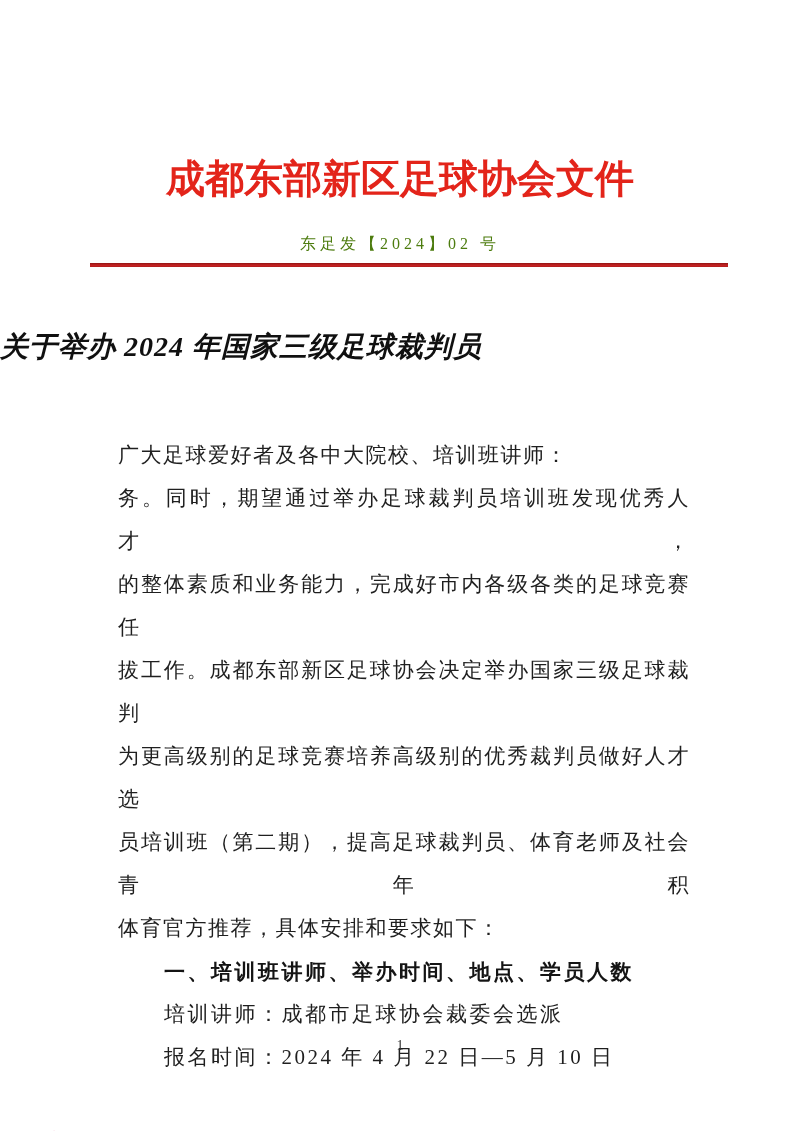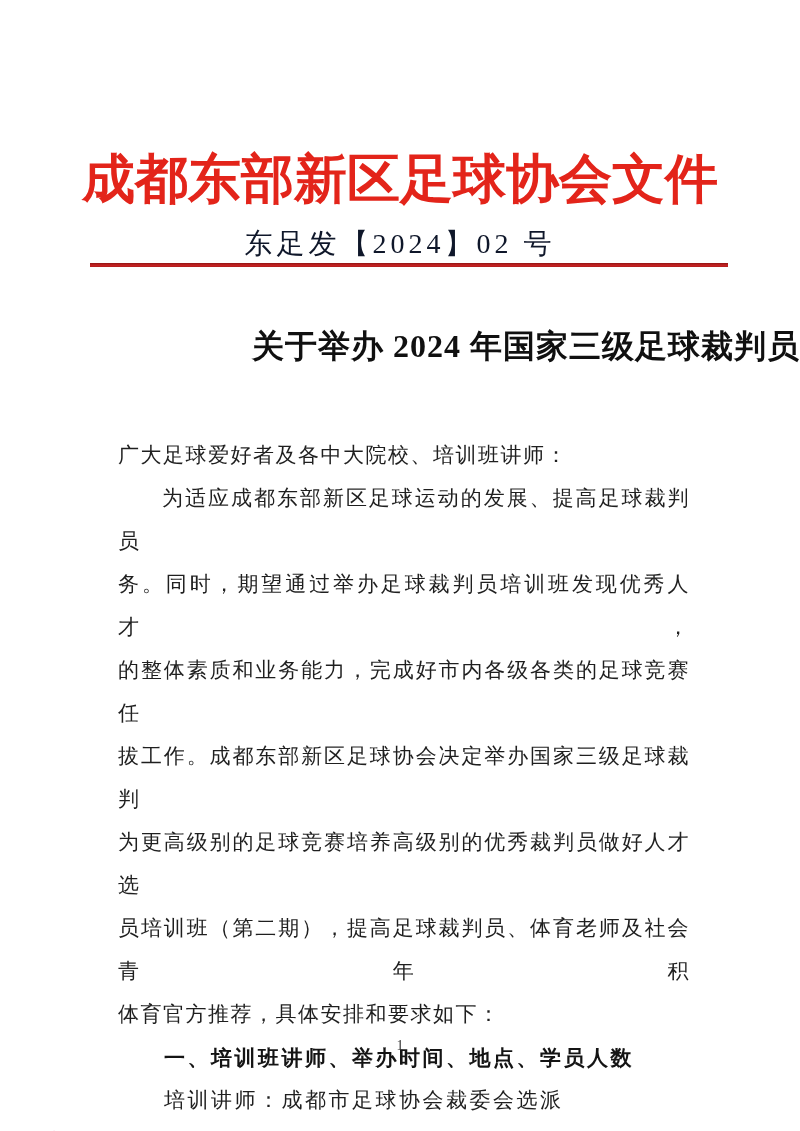--- a/index.html
+++ b/index.html
@@ -11,55 +11,56 @@
     overflow: hidden;
     font-family: "Liberation Serif", "DejaVu Serif", serif;
     color: #1e1e1e;
   }
 
   
   .org-title {
     position: absolute;
     top: 146px; left: 0; width: 100%;
     text-align: center;
-    font-size: 53px;
+    font-size: 39px;
     line-height: 66px;
     font-weight: 900;
     color: #e3241a;
     letter-spacing: 0px;
     font-family: "Liberation Serif", "DejaVu Serif", serif;
     white-space: nowrap;
   }
   .doc-number {
     position: absolute;
     top: 230px; left: 0; width: 100%;
     text-align: center;
-    font-size: 28px;
+    font-size: 16px;
     line-height: 28px;
     letter-spacing: 4px;
-    color: #0f172a;
+    color: #4d7c0f;
     white-space: nowrap;
   }
   .red-rule {
     position: absolute;
     top: 263px; left: 90px;
     width: 638px; height: 4px;
     background: linear-gradient(180deg, #8f1414 0%, #c62323 55%, #b01d1d 100%);
   }
 
   
   .doc-title {
     position: absolute;
     top: 326px; left: 0; width: 100%;
-    text-align: right;
-    font-size: 32px;
+    text-align: left;
+    font-size: 28px;
     line-height: 41px;
     font-weight: bold;
     color: #101010;
     letter-spacing: 1px;
+    font-style: italic;
   }
 
   
   .body-text {
     position: absolute;
     top: 434px; left: 118px;
     width: 572px;
     font-size: 21px;
     line-height: 43px;
     letter-spacing: 1.5px;
@@ -115,21 +116,20 @@
 
   <div class="red-rule"></div>
 
   <div class="doc-title">
     <div>关于举办 2024 年国家三级足球裁判员</div>
   </div>
 
   <div class="body-text">
     <div class="line">广大足球爱好者及各中大院校、培训班讲师：</div>
 
-    <div class="line fill first-indent">为适应成都东部新区足球运动的发展、提高足球裁判员</div>
     <div class="line fill">务。同时，期望通过举办足球裁判员培训班发现优秀人才，</div>
     <div class="line fill">的整体素质和业务能力，完成好市内各级各类的足球竞赛任</div>
     <div class="line fill">拔工作。成都东部新区足球协会决定举办国家三级足球裁判</div>
     <div class="line fill">为更高级别的足球竞赛培养高级别的优秀裁判员做好人才选</div>
     <div class="line fill">员培训班（第二期），提高足球裁判员、体育老师及社会青年积</div>
     <div class="line">体育官方推荐，具体安排和要求如下：</div>
 
     <div class="line sec-heading">一、培训班讲师、举办时间、地点、学员人数</div>
 
     <div class="line item">培训讲师：成都市足球协会裁委会选派</div>

